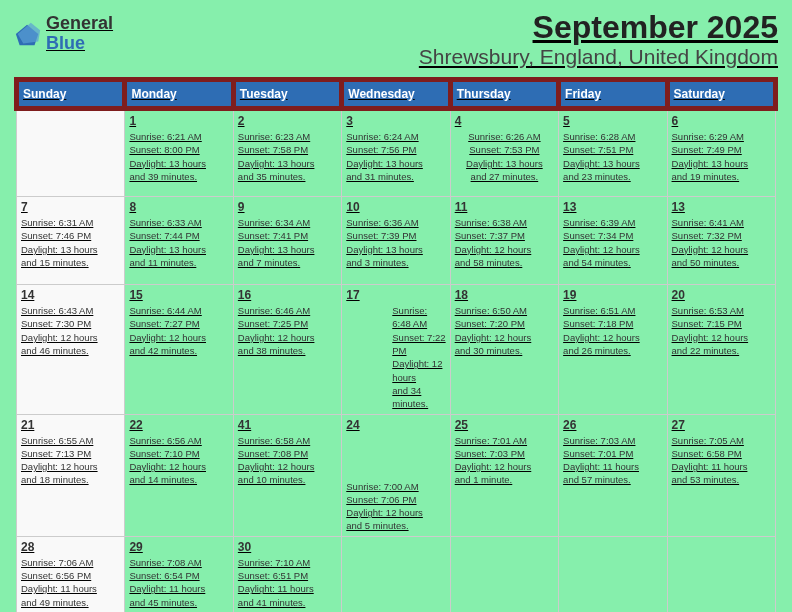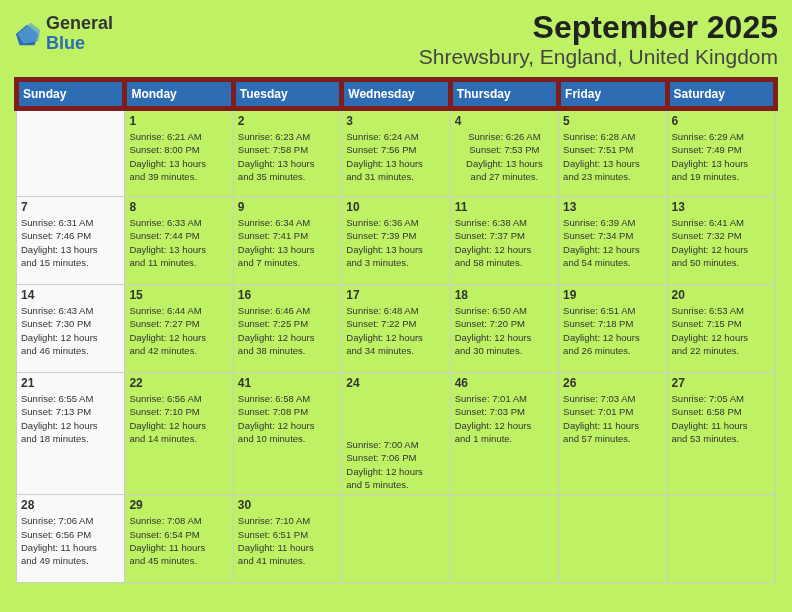--- a/index.html
+++ b/index.html
@@ -6,22 +6,23 @@
     body {
       width: 792px;
       height: 612px;
       font-family: Arial, sans-serif;
       background: #fff;
       overflow: hidden;
     }
     .container {
       width: 792px;
       height: 612px;
-      background: #bef264;
+      background: #86efac;
       padding: 10px 14px 10px 14px;
+      text-decoration: underline;
     }
     .header {
       display: flex;
       justify-content: space-between;
       align-items: flex-start;
       margin-bottom: 8px;
     }
     .logo {
       display: flex;
       align-items: center;
@@ -240,21 +241,21 @@
           </td>
           <td>
             <span class="day-number">16</span>
             <div class="day-info" style="white-space: pre-line;">Sunrise: 6:46 AM
 Sunset: 7:25 PM
 Daylight: 12 hours
 and 38 minutes.</div>
           </td>
           <td>
             <span class="day-number">17</span>
-            <div class="day-info" style="white-space: pre-line;">Sunrise: 6:48 AM
+            <div class="day-info" style="white-space: pre-line; margin-left: 46px;">Sunrise: 6:48 AM
 Sunset: 7:22 PM
 Daylight: 12 hours
 and 34 minutes.</div>
           </td>
           <td>
             <span class="day-number">18</span>
             <div class="day-info" style="white-space: pre-line;">Sunrise: 6:50 AM
 Sunset: 7:20 PM
 Daylight: 12 hours
 and 30 minutes.</div>
@@ -297,21 +298,21 @@
 and 10 minutes.</div>
           </td>
           <td>
             <span class="day-number">24</span>
             <div class="day-info" style="white-space: pre-line; margin-top: 48px;">Sunrise: 7:00 AM
 Sunset: 7:06 PM
 Daylight: 12 hours
 and 5 minutes.</div>
           </td>
           <td>
-            <span class="day-number">46</span>
+            <span class="day-number">25</span>
             <div class="day-info" style="white-space: pre-line;">Sunrise: 7:01 AM
 Sunset: 7:03 PM
 Daylight: 12 hours
 and 1 minute.</div>
           </td>
           <td>
             <span class="day-number">26</span>
             <div class="day-info" style="white-space: pre-line;">Sunrise: 7:03 AM
 Sunset: 7:01 PM
 Daylight: 11 hours

